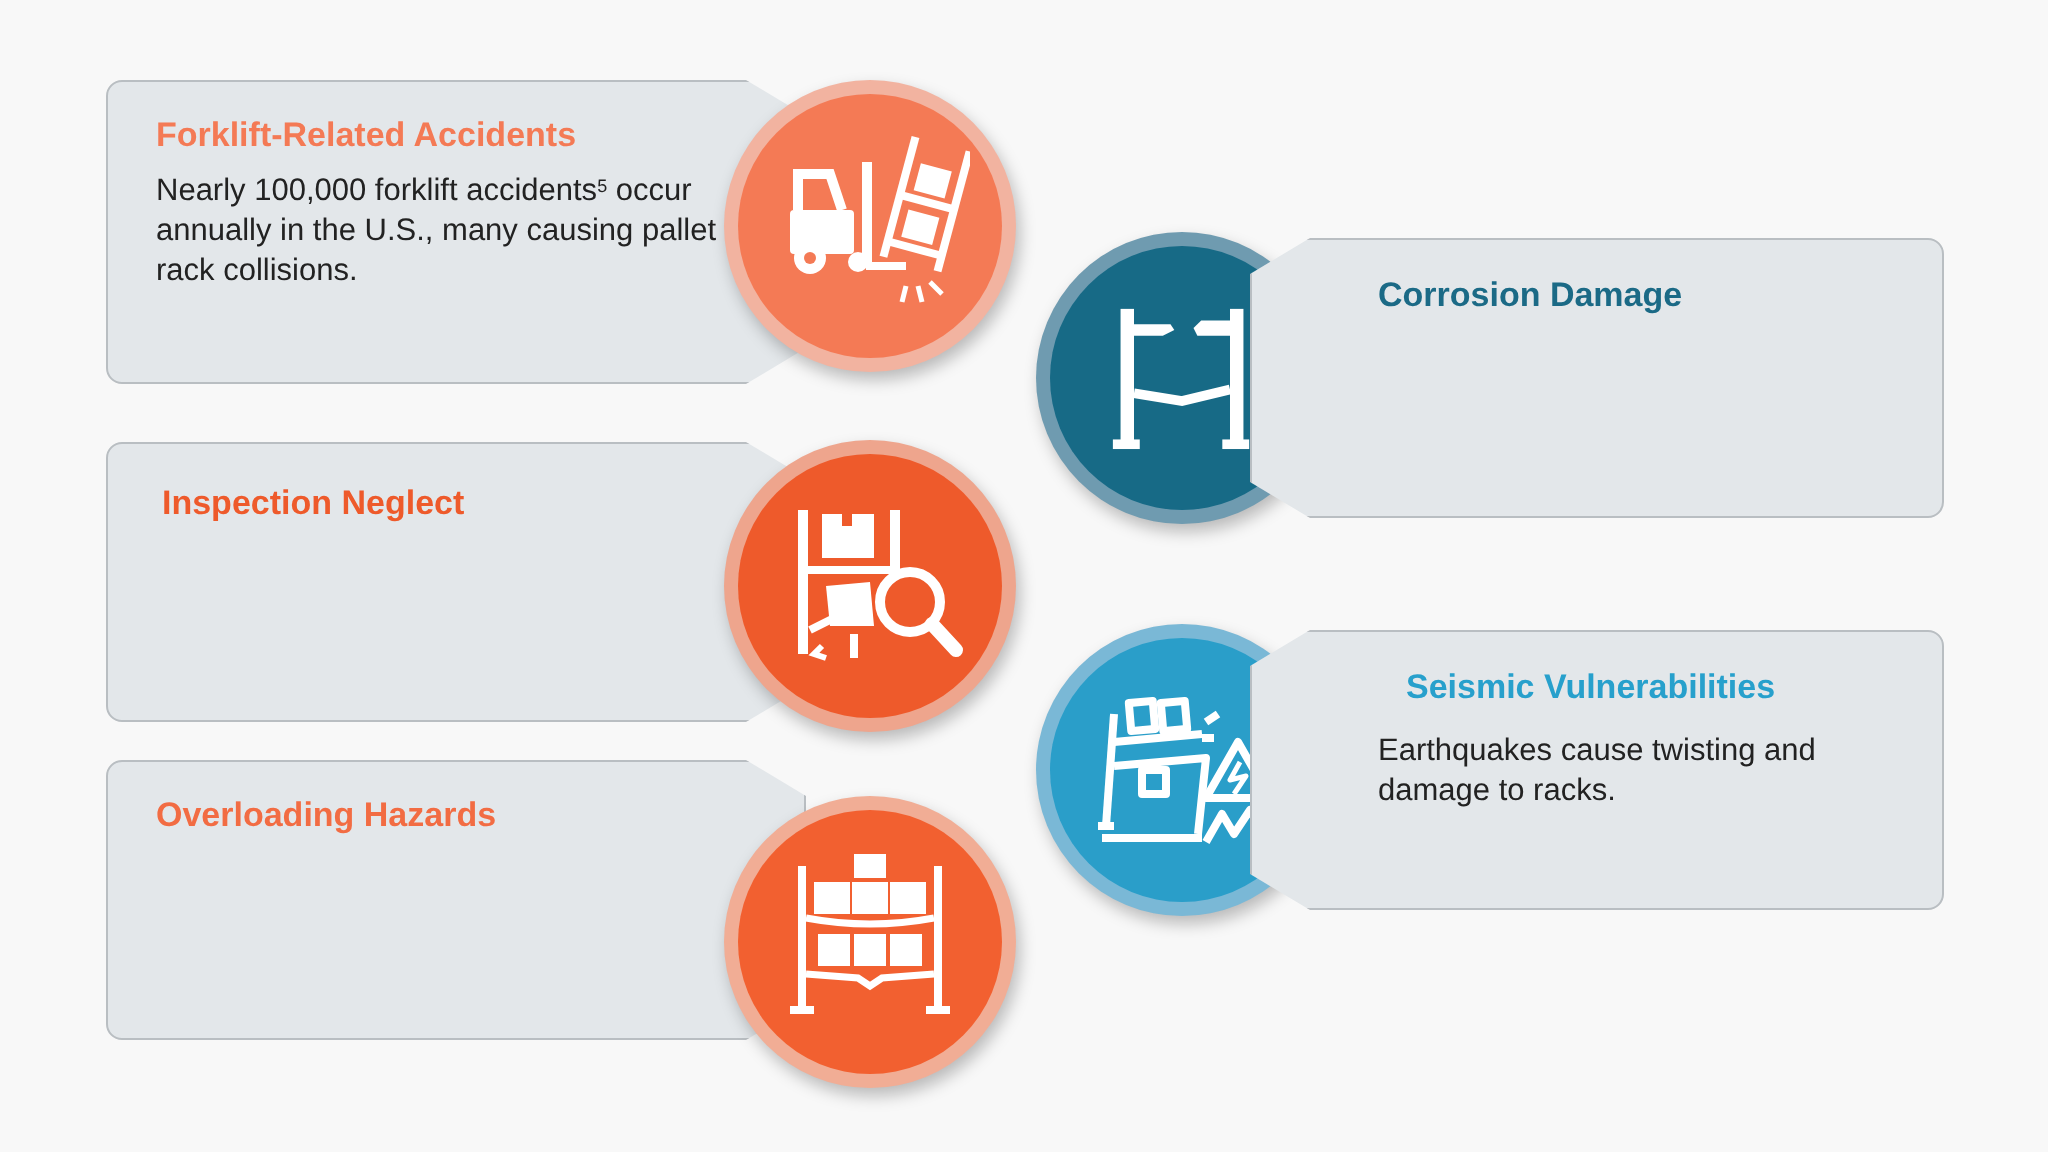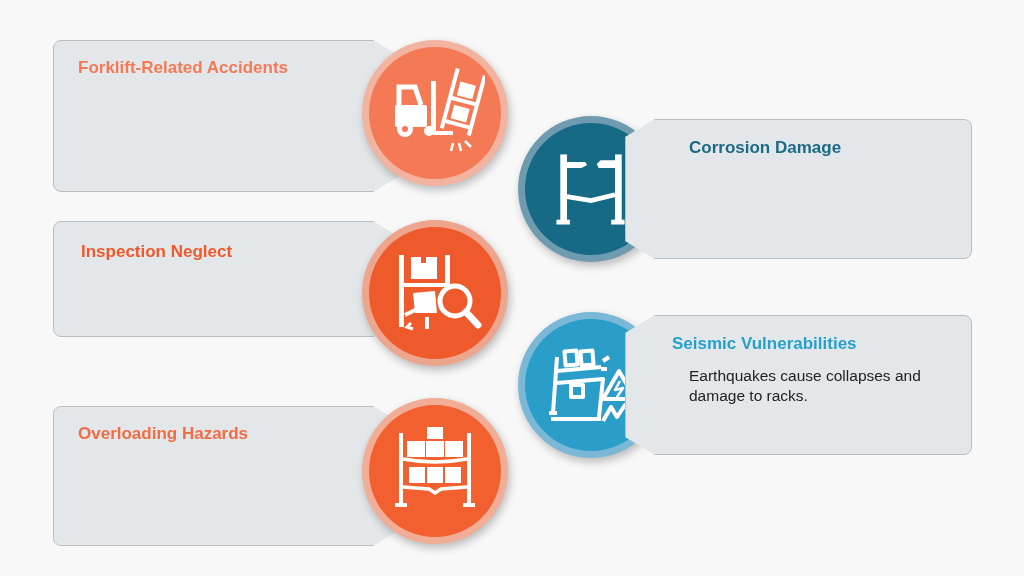--- a/index.html
+++ b/index.html
@@ -12,20 +12,21 @@
   .card p sup{font-size:9px;vertical-align:top;position:relative;top:-3px;}
   .circle{position:absolute;width:146px;height:146px;border-radius:50%;display:flex;align-items:center;justify-content:center;box-shadow:2px 4px 8px rgba(0,0,0,0.25);}
   .circle .inner{width:132px;height:132px;border-radius:50%;display:flex;align-items:center;justify-content:center;}
   svg{display:block;}
 </style>
 </head>
 <body>
 
 <div class="card left" style="left:53px;top:24px;width:350px;height:152px;margin-top:16px;">
   <h2 style="left:24px;top:17px;color:#f47a55;">Forklift-Related Accidents</h2>
+  <p style="left:24px;top:45px;width:300px;"><span>Nearly 100,000 forklift accidents</span><sup>5</sup><span> occur annually in the U.S., many causing pallet rack collisions.</span></p>
 </div>
 <div class="circle" style="left:362px;top:40px;background:#f2b3a0;">
   <div class="inner" style="background:#f47a55;">
     <svg width="100" height="100" viewBox="0 0 100 100" fill="#fff" stroke="#fff">
       <rect x="10" y="42" width="32" height="22" rx="2" stroke="none"></rect>
       <path d="M14 42 L14 24 L30 24 L36 42" fill="none" stroke-width="5"></path>
       <rect x="46" y="18" width="5" height="50" stroke="none"></rect>
       <circle cx="20" cy="66" r="8" stroke="none"></circle>
       <circle cx="20" cy="66" r="3" fill="#f47a55" stroke="none"></circle>
       <circle cx="44" cy="68" r="5" stroke="none"></circle>
@@ -55,21 +56,21 @@
       <path d="M25 22 L44 22 L46 25 L40 28 L25 28 Z" stroke="none"></path>
       <path d="M56 24 L60 20 L75 20 L75 28 L58 28 Z" stroke="none"></path>
       <path d="M25 58 L50 62 L75 56" fill="none" stroke-width="5"></path>
     </svg>
   </div>
 </div>
 <div class="card right" style="left:625px;top:119px;width:347px;height:140px;">
   <h2 style="left:63px;top:18px;color:#1b6a86;">Corrosion Damage</h2>
 </div>
 
-<div class="card left" style="left:53px;top:221px;width:350px;height:116px;">
+<div class="card left" style="left:53px;top:221px;width:350px;height:140px;">
   <h2 style="left:27px;top:20px;color:#ee5a2b;">Inspection Neglect</h2>
 </div>
 <div class="circle" style="left:362px;top:220px;background:#eea58d;">
   <div class="inner" style="background:#ee5a2b;">
     <svg width="100" height="100" viewBox="0 0 100 100" fill="#fff" stroke="#fff">
       <rect x="14" y="12" width="5" height="72" stroke="none"></rect>
       <rect x="60" y="12" width="5" height="40" stroke="none"></rect>
       <line x1="19" y1="42" x2="62" y2="42" stroke-width="4"></line>
       <rect x="26" y="14" width="26" height="22" stroke="none"></rect>
       <rect x="36" y="14" width="5" height="6" fill="#ee5a2b" stroke="none"></rect>
@@ -96,25 +97,25 @@
       <line x1="10" y1="84" x2="60" y2="84"></line>
       <line x1="62" y1="26" x2="68" y2="22"></line>
       <line x1="60" y1="34" x2="66" y2="34"></line>
       <path d="M78 36 L94 64 L62 64 Z"></path>
       <path d="M79 46 L74 55 L82 53 L76 62" stroke-width="2.5"></path>
       <path d="M62 86 L70 72 L76 82 L84 70 L92 84"></path>
     </svg>
   </div>
 </div>
 <div class="card right" style="left:625px;top:315px;width:347px;height:140px;">
-  <h2 style="left:46px;top:18px;color:#27a0cc;">Seismic Vulnerabilities</h2>
-  <p style="left:63px;top:50px;width:240px;">Earthquakes cause collapses and damage to racks.</p>
+  <h2 style="left:77px;top:18px;color:#27a0cc;">Seismic Vulnerabilities</h2>
+  <p style="left:63px;top:50px;width:240px;">Earthquakes cause twisting and damage to racks.</p>
 </div>
 
-<div class="card left" style="left:53px;top:406px;width:350px;height:140px;">
+<div class="card left" style="left:53px;top:380px;width:350px;height:140px;">
   <h2 style="left:24px;top:17px;color:#f26c43;">Overloading Hazards</h2>
 </div>
 <div class="circle" style="left:362px;top:398px;background:#f1ad95;">
   <div class="inner" style="background:#f26030;">
     <svg width="100" height="100" viewBox="0 0 100 100" fill="#fff" stroke="#fff">
       <rect x="14" y="12" width="4" height="72" stroke="none"></rect>
       <rect x="82" y="12" width="4" height="72" stroke="none"></rect>
       <rect x="10" y="82" width="12" height="4" stroke="none"></rect>
       <rect x="78" y="82" width="12" height="4" stroke="none"></rect>
       <rect x="42" y="6" width="16" height="12" stroke="none"></rect>

